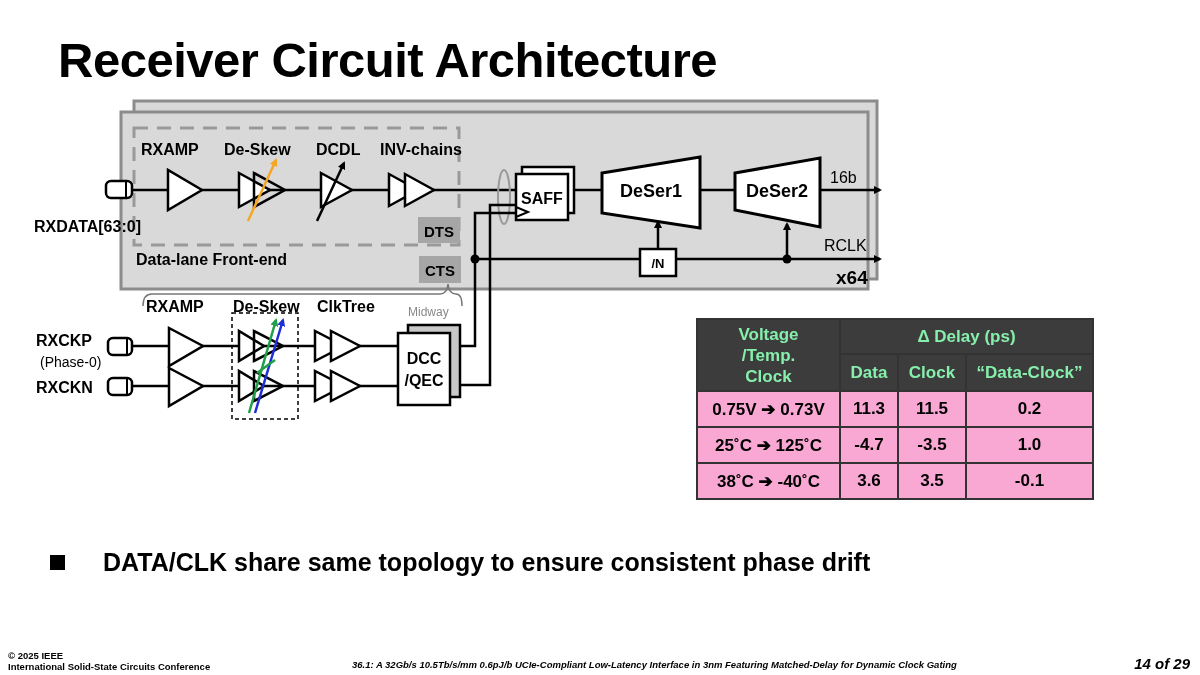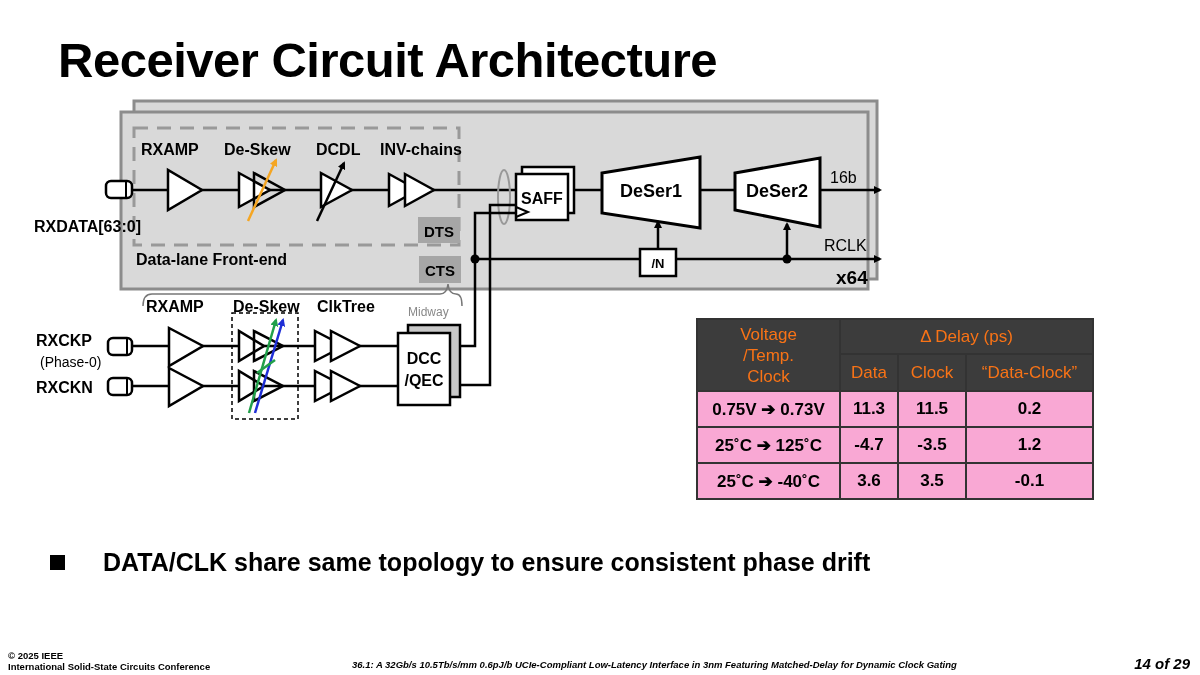--- a/index.html
+++ b/index.html
@@ -4,21 +4,21 @@
 <style>
   html, body { margin: 0; padding: 0; background: #ffffff; }
   body { width: 1200px; height: 675px; position: relative; overflow: hidden; font-family: "Liberation Sans", sans-serif; color: #000; }
   .title { position: absolute; left: 58px; top: 32px; font-size: 49px; font-weight: bold; letter-spacing: -0.5px; font-family: "Liberation Sans", sans-serif; text-align: center; }
   svg.diagram { position: absolute; left: 0; top: 0; }
   svg text { font-family: "Liberation Sans", sans-serif; }
   .t-bold { font-weight: bold; }
 
   table.delay { position: absolute; left: 696px; top: 318px; border-collapse: collapse; font-family: "Liberation Sans", sans-serif; font-weight: bold; font-size: 17px; }
   table.delay td, table.delay th { border: 2px solid #333; text-align: center; padding: 0; }
-  table.delay th { background: #3c3c3c; color: #f97316; font-weight: normal; }
+  table.delay th { background: #3c3c3c; color: #86efac; font-weight: bold; }
   table.delay th.tall { width: 141px; line-height: 21px; }
   table.delay th.top { height: 33px; }
   table.delay th.sub { height: 35px; }
   table.delay td { height: 34px; background: #f9a8d4; }
   .c-data { width: 56px; }
   .c-clock { width: 66px; }
   .c-diff { width: 125px; }
 
   .bullets { position: absolute; left: 46px; top: 542px; font-size: 25px; font-weight: bold; }
   .bullet { display: flex; align-items: center; height: 41px; }
@@ -196,24 +196,24 @@
   <tr>
     <td>0.75V ➔ 0.73V</td>
     <td>11.3</td>
     <td>11.5</td>
     <td>0.2</td>
   </tr>
   <tr>
     <td>25˚C ➔ 125˚C</td>
     <td>-4.7</td>
     <td>-3.5</td>
-    <td>1.2</td>
-  </tr>
-  <tr>
-    <td>25˚C ➔ -40˚C</td>
+    <td>1.0</td>
+  </tr>
+  <tr>
+    <td>38˚C ➔ -40˚C</td>
     <td>3.6</td>
     <td>3.5</td>
     <td>-0.1</td>
   </tr>
 </tbody>
   </table>
 
 <div class="bullets">
   <div class="bullet">
     <span class="sq"></span>

